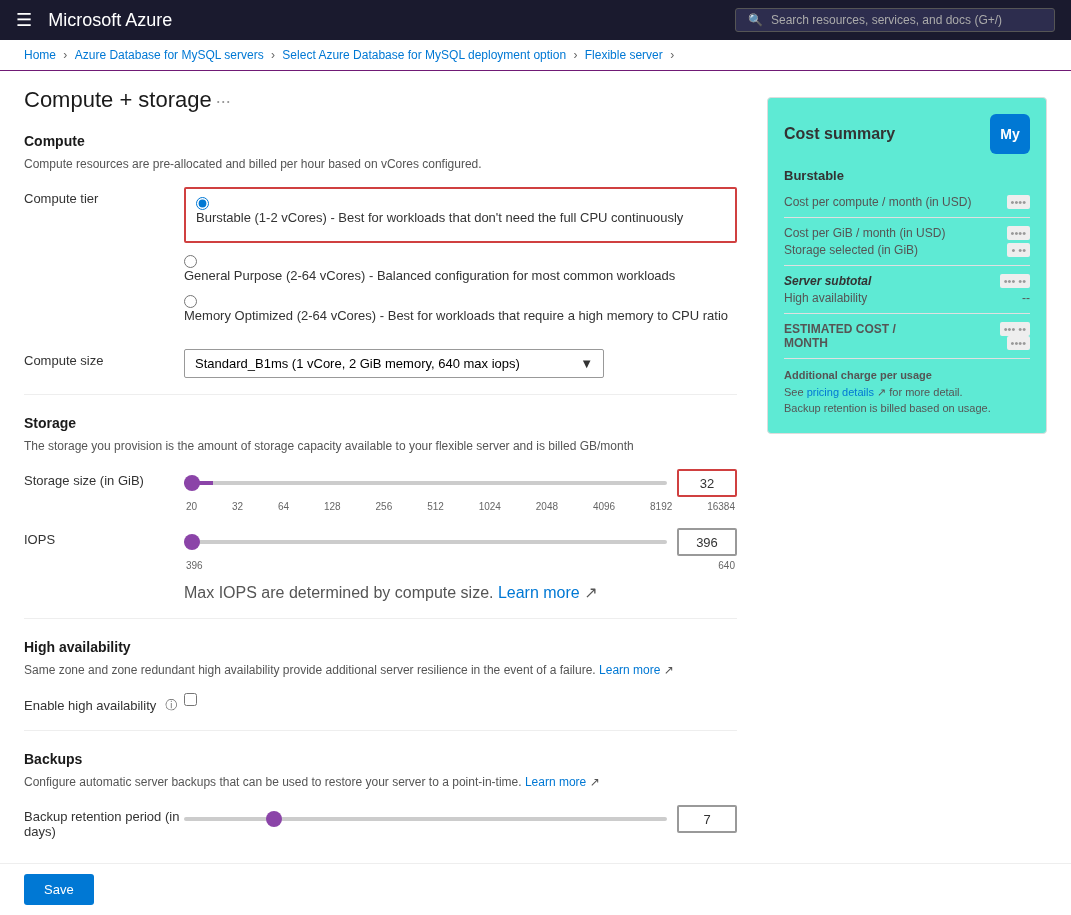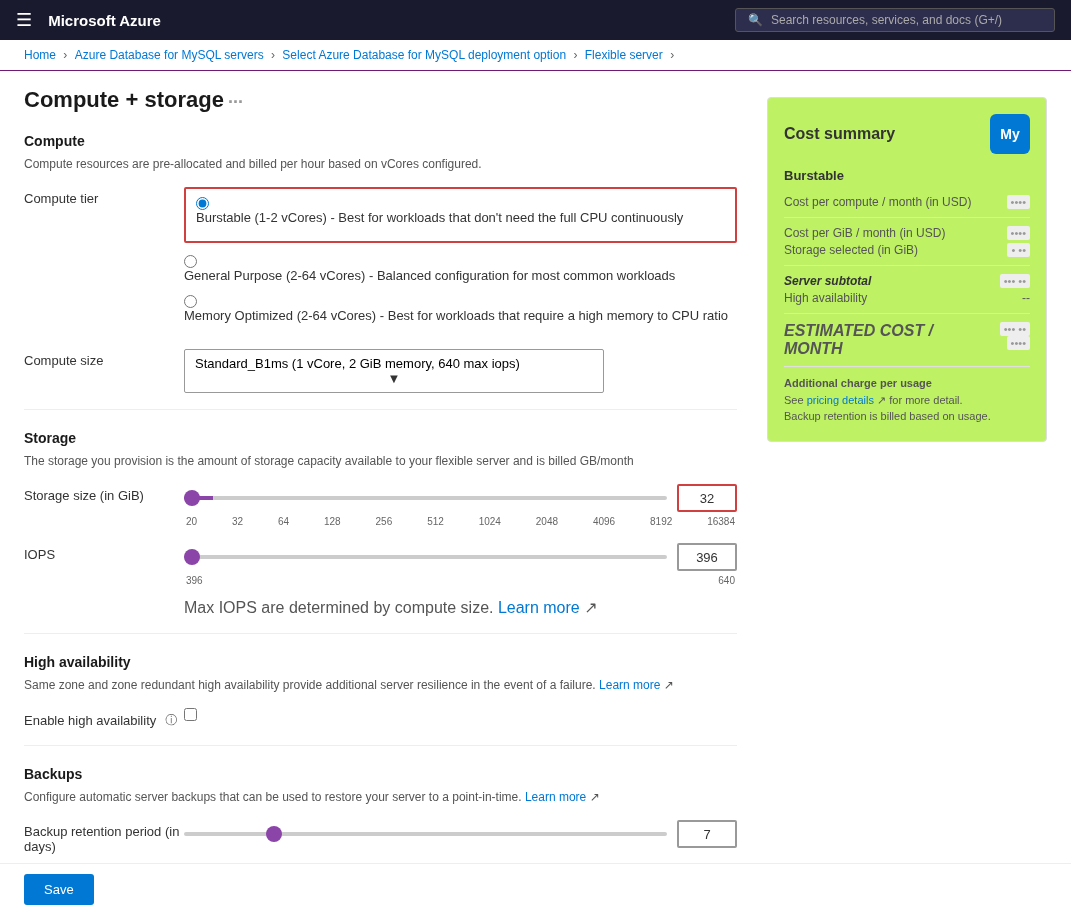--- a/index.html
+++ b/index.html
@@ -6,21 +6,21 @@
     body { font-family: 'Segoe UI', Arial, sans-serif; font-size: 13px; color: #333; background: #f5f5f5; }
 
     
     .topnav {
       background: #1a1a2e;
       display: flex; align-items: center;
       padding: 0 16px; height: 40px;
       color: #fff;
     }
     .topnav-hamburger { font-size: 18px; margin-right: 16px; cursor: pointer; }
-    .topnav-brand { font-size: 15px; font-weight: 700; flex: 1; }
+    .topnav-brand { font-size: 18px; font-weight: 400; flex: 1; }
     .topnav-search {
       background: #2d2d4e;
       border: 1px solid #555;
       border-radius: 3px;
       padding: 4px 12px;
       color: #ccc;
       font-size: 12px;
       width: 320px;
       display: flex; align-items: center; gap: 8px;
     }
@@ -40,21 +40,21 @@
       display: flex;
       padding: 16px 24px;
       background: #fff;
       min-height: calc(915px - 40px - 32px - 40px);
     }
     .main-content { flex: 1; max-width: 730px; }
     .sidebar-panel { width: 280px; margin-left: 30px; }
 
     
     .page-title {
-      font-size: 22px; font-weight: 700; color: #1a1a1a;
+      font-size: 22px; font-weight: 400; color: #1a1a1a;
       margin-bottom: 20px;
       display: flex; align-items: flex-start; gap: 4px;
     }
     .page-title-dots { font-size: 18px; color: #999; cursor: pointer; }
 
     
     .section-heading {
       font-size: 14px; font-weight: 600; color: #1a1a1a;
       margin-bottom: 8px; margin-top: 20px;
     }
@@ -92,21 +92,21 @@
 
     
     .dropdown-select {
       width: 420px;
       padding: 6px 10px;
       border: 1px solid #999;
       border-radius: 2px;
       font-size: 13px;
       background: #fff;
       cursor: pointer;
-      display: flex; align-items: center; justify-content: space-between; flex-direction: column;
+      display: flex; align-items: center; justify-content: space-between;
     }
     .dropdown-select select {
       border: none; background: transparent; font-size: 13px;
       width: 100%; appearance: none; cursor: pointer; outline: none;
     }
 
     
     .slider-row {
       display: flex; align-items: center; gap: 10px;
       margin-bottom: 4px;
@@ -151,21 +151,21 @@
     .checkbox-row {
       display: flex; align-items: center; gap: 7px;
     }
     .info-icon { color: #666; font-size: 12px; margin-left: 2px; cursor: pointer; }
 
     
     .cost-card {
       border: 1px solid #ddd;
       border-radius: 4px;
       padding: 16px;
-      background: #bef264;
+      background: #5eead4;
       font-size: 12px;
       margin-top: 10px;
     }
     .cost-card-header {
       display: flex; align-items: center; justify-content: space-between;
       margin-bottom: 14px;
     }
     .cost-card-title { font-size: 16px; font-weight: 600; }
     .mysql-icon {
       width: 40px; height: 40px;
@@ -403,21 +403,21 @@
         <span class="cost-value">••• ••</span>
       </div>
       <div class="cost-row">
         <span>High availability</span>
         <span>--</span>
       </div>
 
       <hr class="cost-divider">
 
       <div class="cost-row">
-        <span style="font-size:16px;font-weight:700;text-transform:uppercase;font-style:italic;">
+        <span style="font-size:12px;font-weight:700;text-transform:uppercase;">
           <span>ESTIMATED COST /</span><br>
           <span>MONTH</span>
         </span>
         <div style="text-align:right;">
           <span class="cost-value">••• ••</span><br>
           <span class="cost-value">••••</span>
         </div>
       </div>
 
       <hr class="cost-divider">

